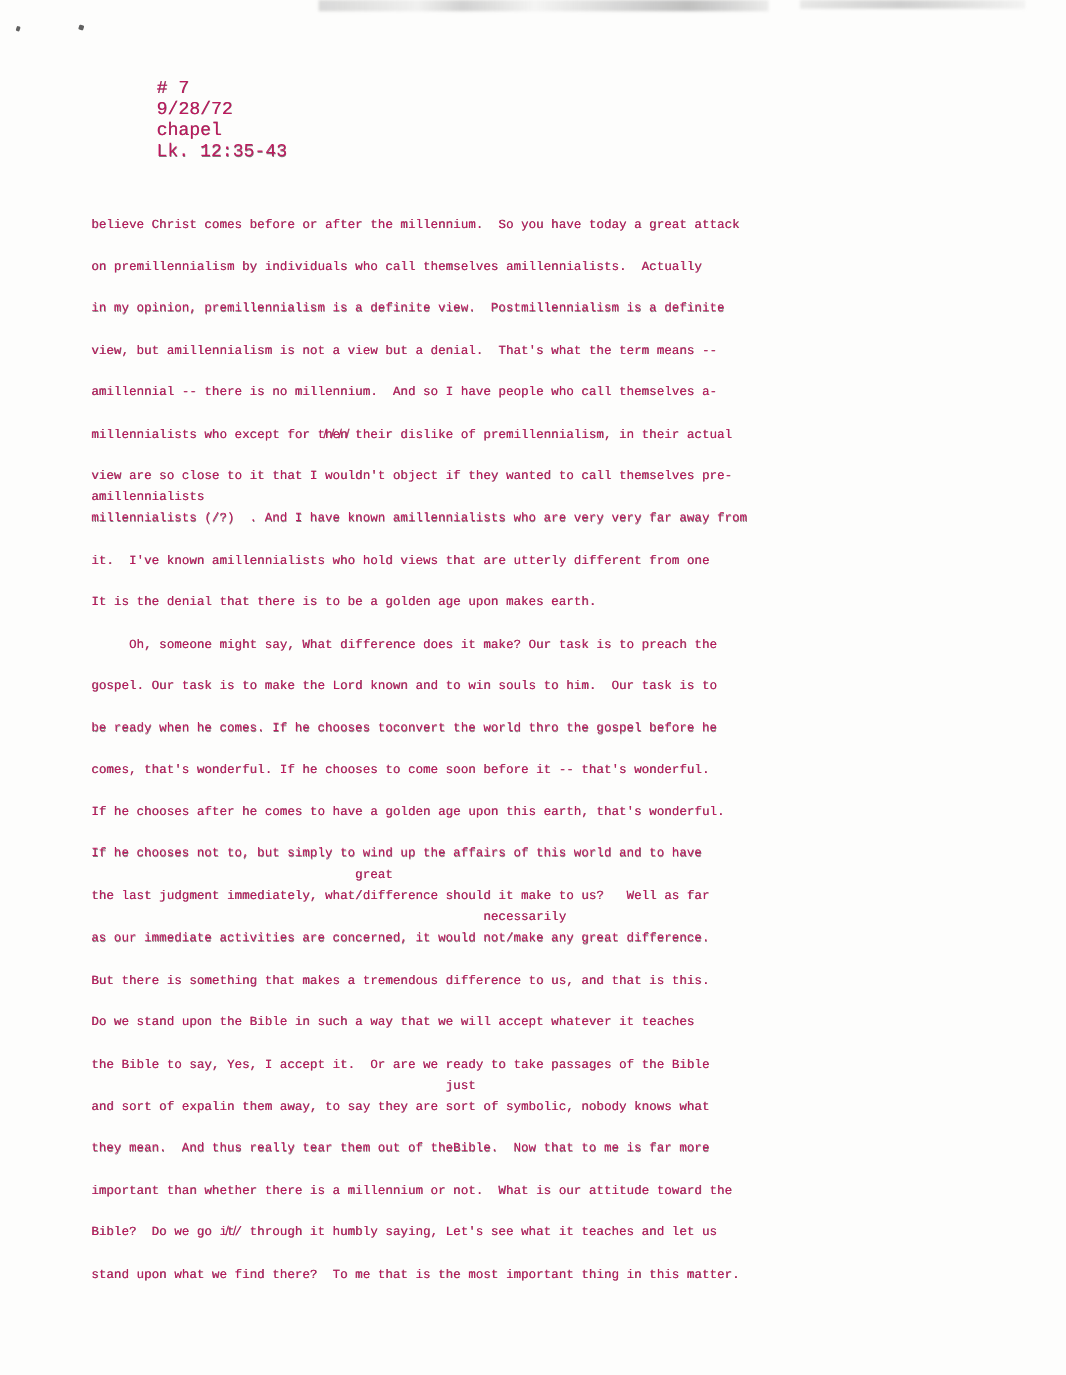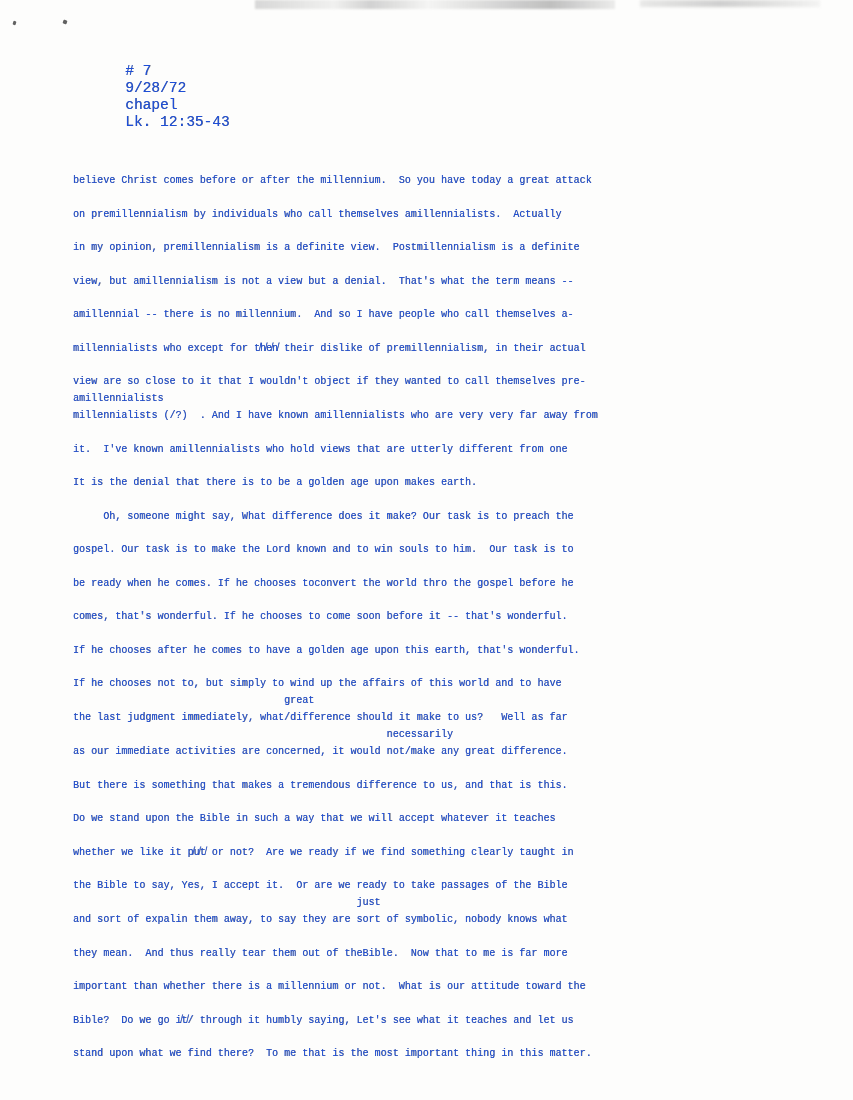--- a/index.html
+++ b/index.html
@@ -7,21 +7,21 @@
     padding: 0;
     background: #ffffff;
   }
   .page {
     position: relative;
     width: 853px;
     height: 1100px;
     background: #fdfdfc;
     overflow: hidden;
     font-family: "Liberation Mono", "DejaVu Sans Mono", monospace;
-    color: #1d4ed8;
+    color: #be185d;
   }
   
   .scan-smudge {
     position: absolute;
     top: 0;
     left: 255px;
     width: 360px;
     height: 9px;
     background: linear-gradient(90deg,
       rgba(120,120,120,0.28) 0%,
@@ -121,21 +121,20 @@
     <div class="ln">be ready when he comes. If he chooses toconvert the world thro the gospel before he</div>
     <div class="ln">comes, that's wonderful. If he chooses to come soon before it -- that's wonderful.</div>
     <div class="ln">If he chooses after he comes to have a golden age upon this earth, that's wonderful.</div>
     <div class="ln">If he chooses not to, but simply to wind up the affairs of this world and to have</div>
     <div class="ln tight">                                   great</div>
     <div class="ln tight">the last judgment immediately, what/difference should it make to us?   Well as far</div>
     <div class="ln tight">                                                    necessarily</div>
     <div class="ln tight">as our immediate activities are concerned, it would not/make any great difference.</div>
     <div class="ln">But there is something that makes a tremendous difference to us, and that is this.</div>
     <div class="ln">Do we stand upon the Bible in such a way that we will accept whatever it teaches</div>
-    <div class="ln">whether we like it p̸u̸t̸ or not?  Are we ready if we find something clearly taught in</div>
     <div class="ln">the Bible to say, Yes, I accept it.  Or are we ready to take passages of the Bible</div>
     <div class="ln tight">                                               just</div>
     <div class="ln tight">and sort of expalin them away, to say they are sort of symbolic, nobody knows what</div>
     <div class="ln">they mean.  And thus really tear them out of theBible.  Now that to me is far more</div>
     <div class="ln">important than whether there is a millennium or not.  What is our attitude toward the</div>
     <div class="ln">Bible?  Do we go i̸t̸/ through it humbly saying, Let's see what it teaches and let us</div>
     <div class="ln">stand upon what we find there?  To me that is the most important thing in this matter.</div>
 
   </div>
 </div>

